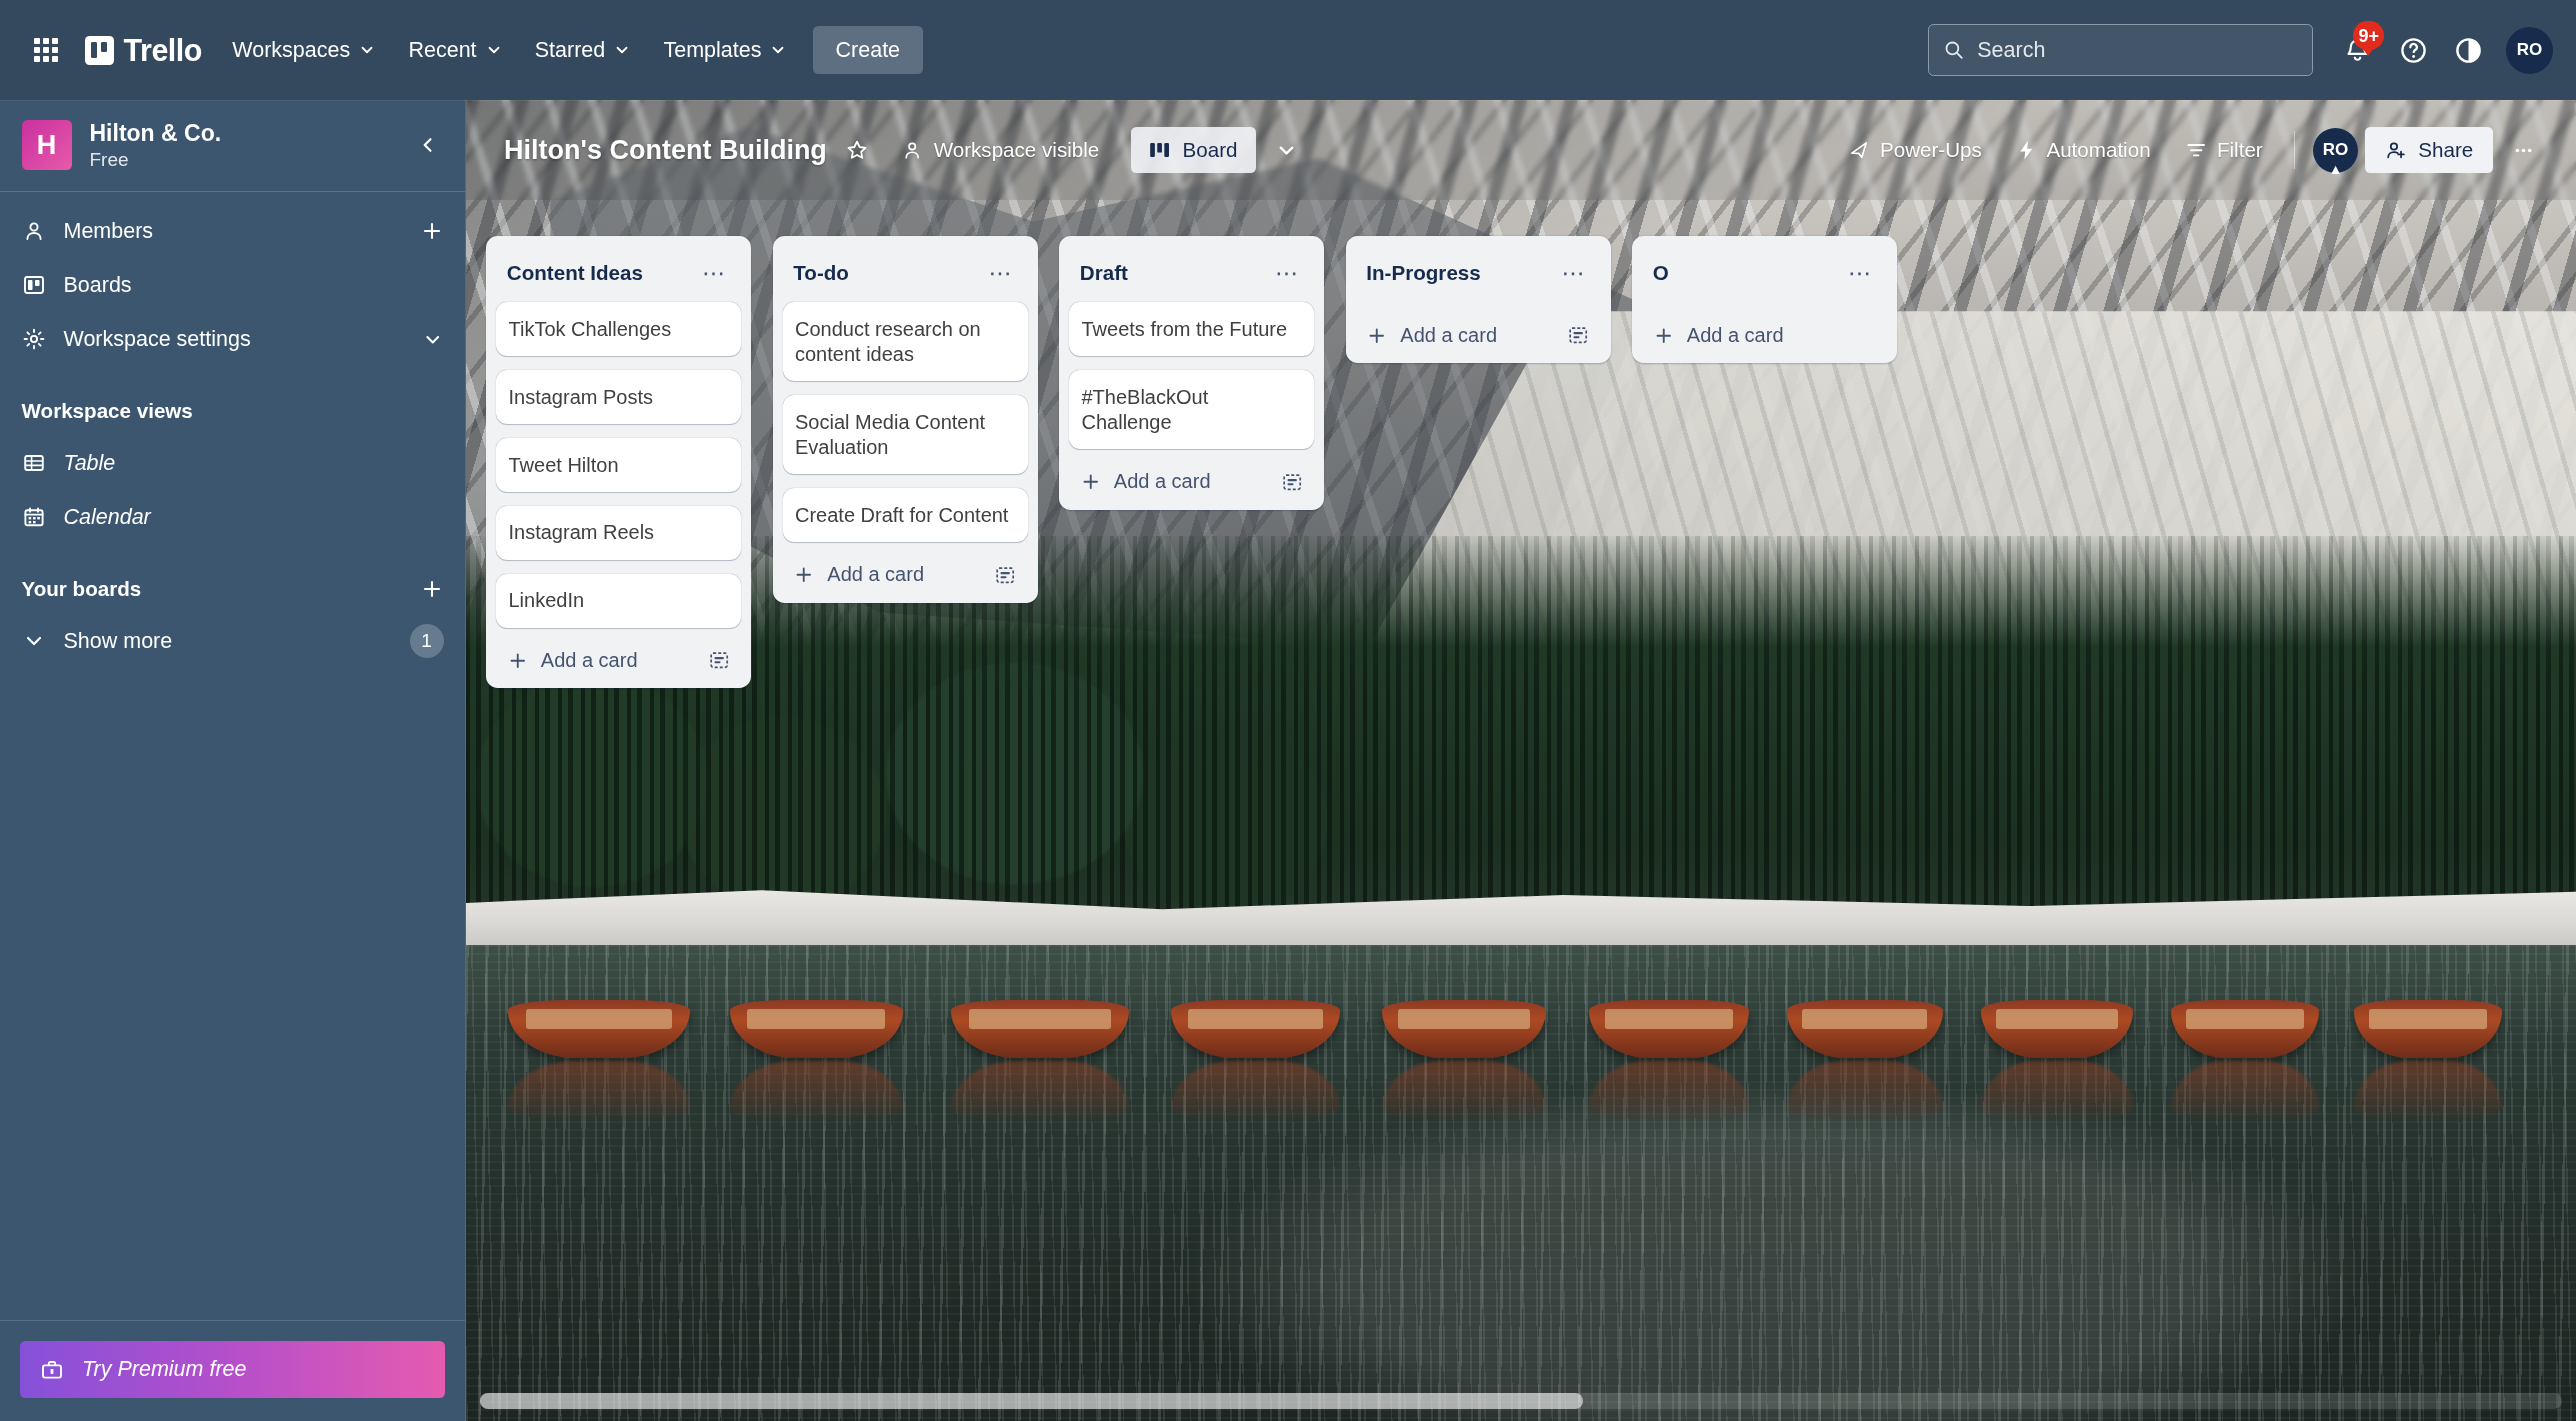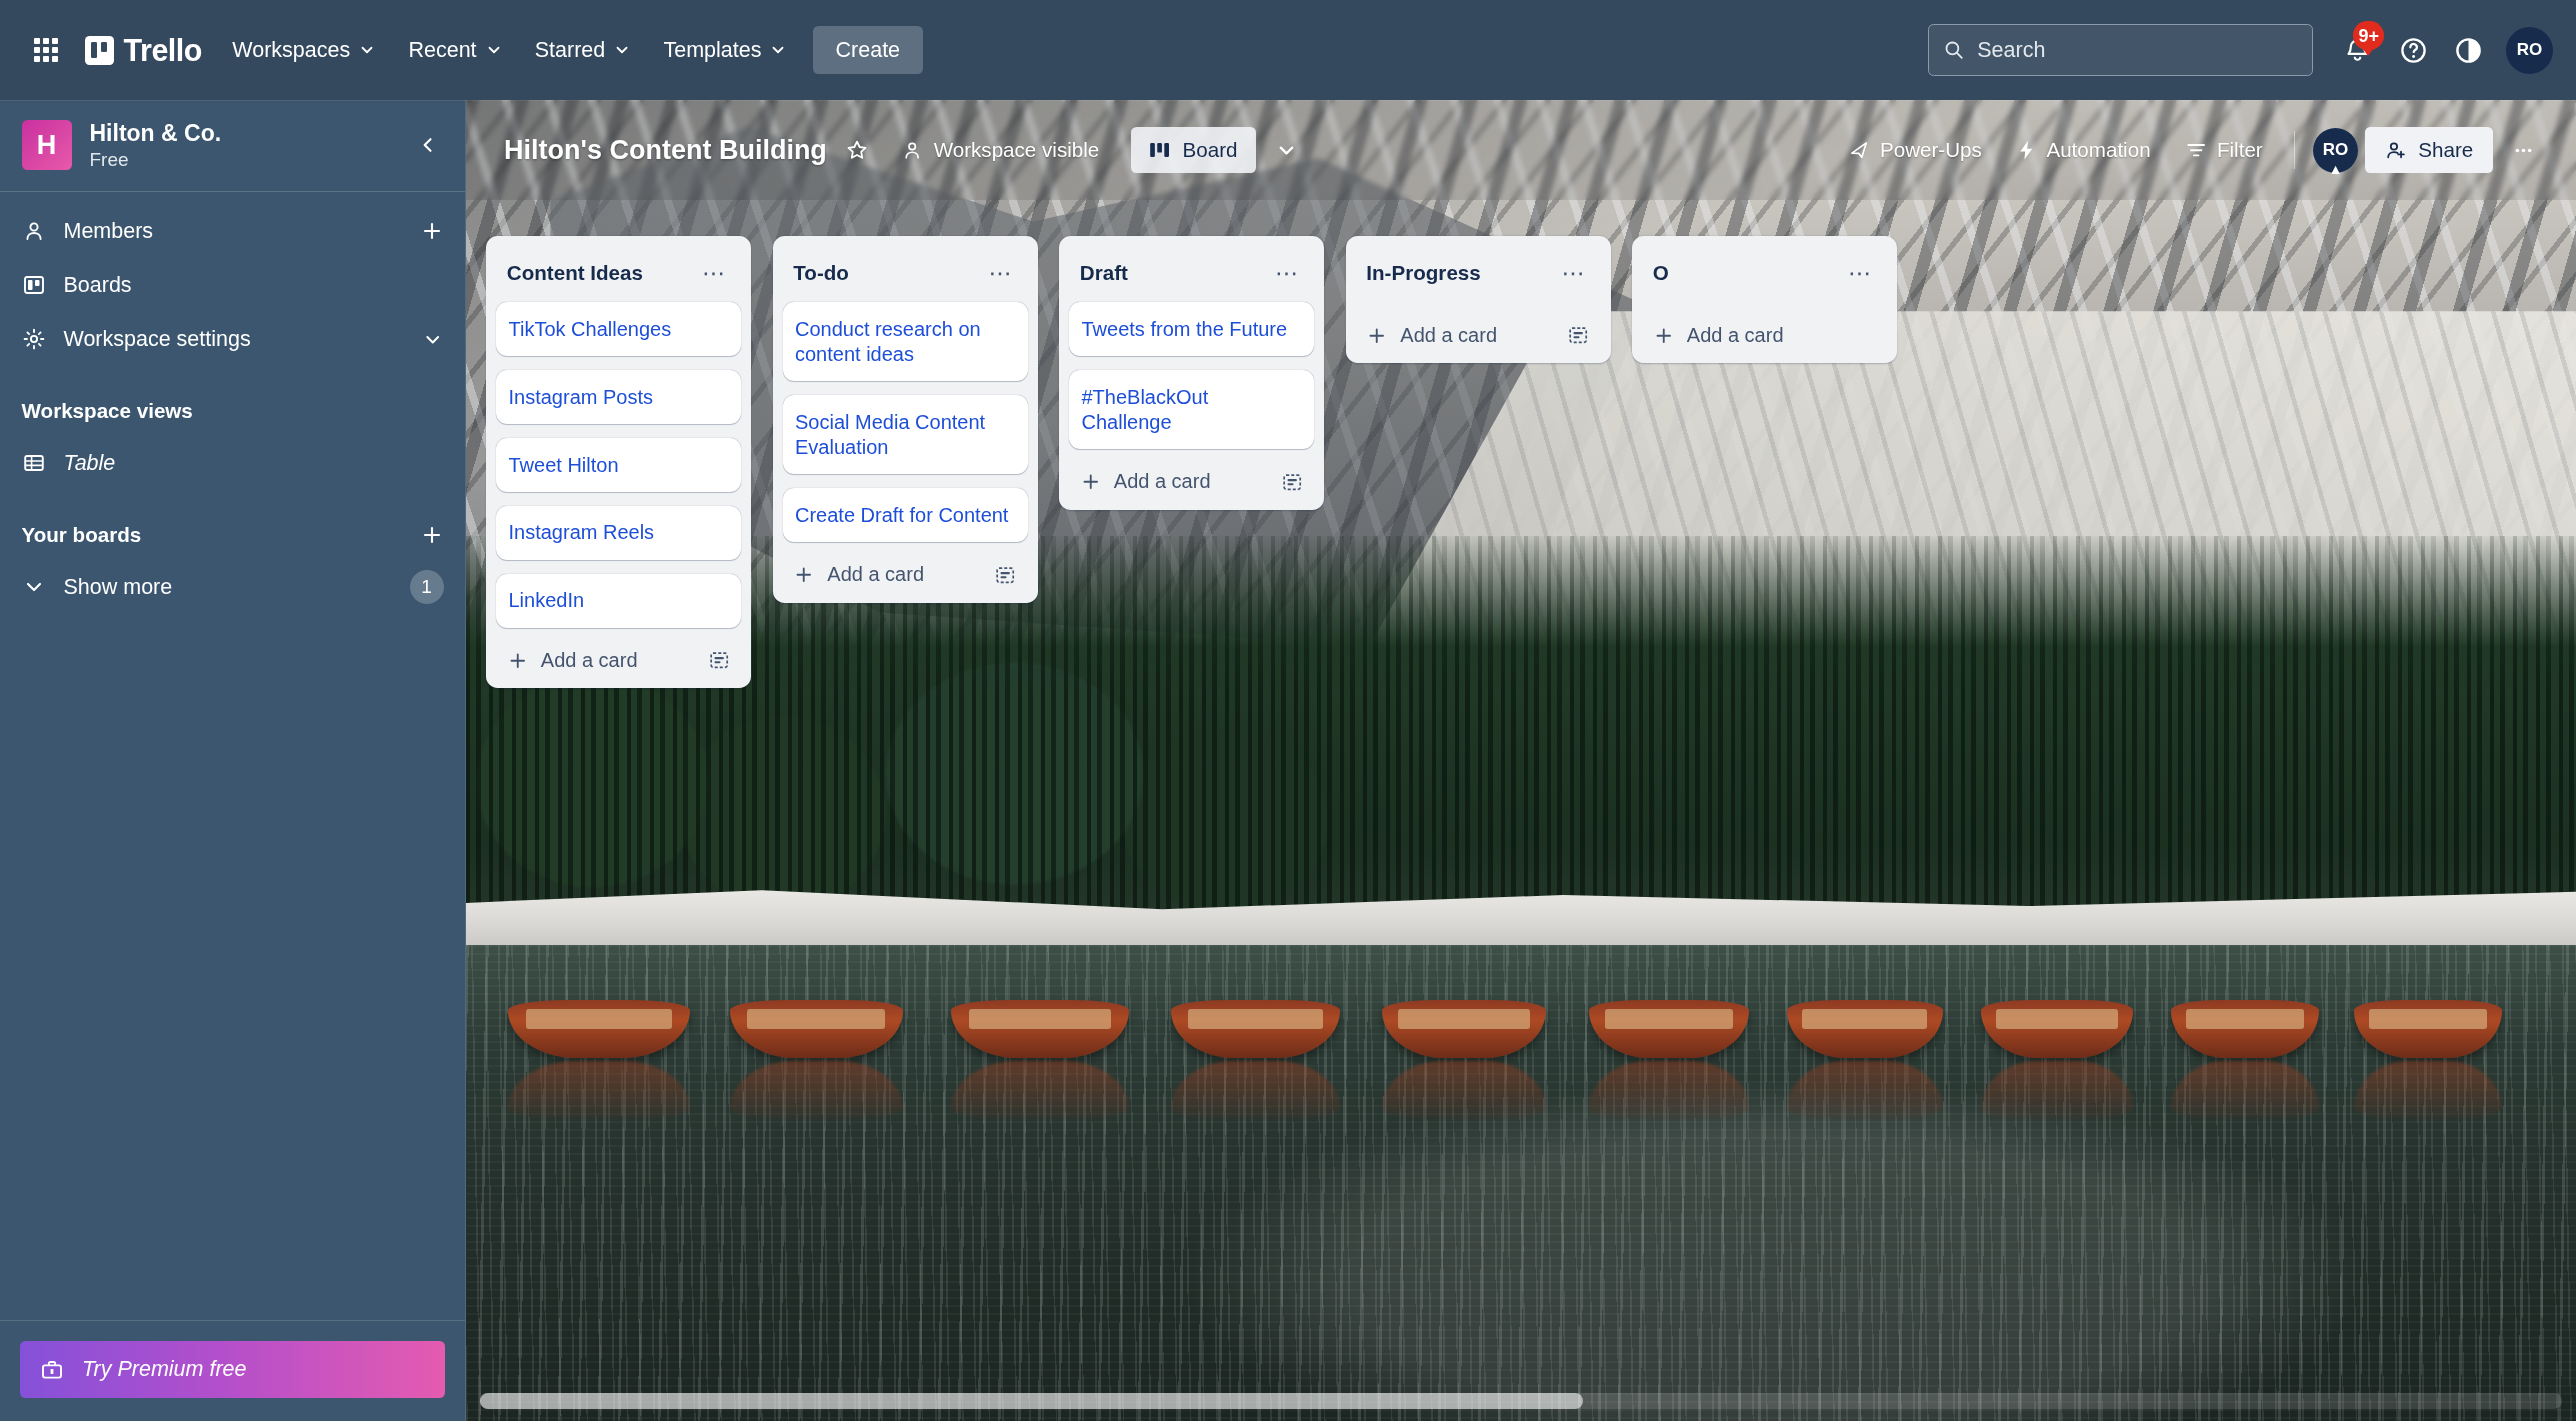--- a/index.html
+++ b/index.html
@@ -328,21 +328,21 @@
   }
   .list-title { color: #172b4d; font-size: 20.6px; font-weight: 700; white-space: nowrap; }
   .list-menu {
     margin-left: auto; width: 36px; height: 36px; border-radius: 4.5px;
     display: flex; align-items: center; justify-content: center;
     cursor: pointer; color: #44546f; font-size: 23px; letter-spacing: 0.9px; line-height: 0;
   }
   .cards { display: flex; flex-direction: column; gap: 14.3px; overflow: visible; }
   .card {
     background: #fff; border-radius: 11px;
-    padding: 14.3px 12.5px; color: #1d4ed8; font-size: 20px;
+    padding: 14.3px 12.5px; color: #404040; font-size: 20px;
     box-shadow: 0 0.9px 0.9px rgba(9,30,66,.25), 0 0 0.9px rgba(9,30,66,.31);
     cursor: pointer; line-height: 1.25;
   }
   .list-foot {
     display: flex; align-items: center; gap: 12.5px;
     padding: 14.3px 10.8px 7.2px 10.8px; margin-top: 7.2px;
     color: #44546f; font-size: 20px; cursor: pointer; border-radius: 7.2px;
   }
   .list-foot .tmpl { margin-left: auto; display: flex; align-items: center; }
 
@@ -510,20 +510,32 @@
     </div>
 
     <div class="side-row">
       <svg width="24" height="24" viewBox="0 0 24 24">
         <rect x="3.2" y="5" width="17.6" height="14" rx="2" fill="none" stroke="#fff" stroke-width="1.9"></rect>
         <path d="M3.2 10h17.6M3.2 14.4h17.6M9.6 5v14" stroke="#fff" stroke-width="1.6"></path>
       </svg>
       <span class="lbl ital">Table</span>
     </div>
 
+    <div class="side-row">
+      <svg width="24" height="24" viewBox="0 0 24 24">
+        <rect x="3.4" y="5.2" width="17.2" height="15" rx="2" fill="none" stroke="#fff" stroke-width="1.9"></rect>
+        <path d="M3.4 9.6h17.2M8 3.4v3.4M16 3.4v3.4" stroke="#fff" stroke-width="1.9" stroke-linecap="round"></path>
+        <rect x="6.6" y="12" width="2.6" height="2.4" fill="#fff"></rect>
+        <rect x="11" y="12" width="2.6" height="2.4" fill="#fff"></rect>
+        <rect x="15.3" y="12" width="2.6" height="2.4" fill="#fff"></rect>
+        <rect x="6.6" y="16" width="2.6" height="2.4" fill="#fff"></rect>
+        <rect x="11" y="16" width="2.6" height="2.4" fill="#fff"></rect>
+      </svg>
+      <span class="lbl ital">Calendar</span>
+    </div>
 
     <div class="side-section">
       <span class="sec-title">Your boards</span>
       <span class="tail">
         <svg width="24" height="24" viewBox="0 0 24 24">
             <path d="M12 5v14M5 12h14" stroke="#fff" stroke-width="2.1" stroke-linecap="round"></path>
           </svg>
       </span>
     </div>
 

